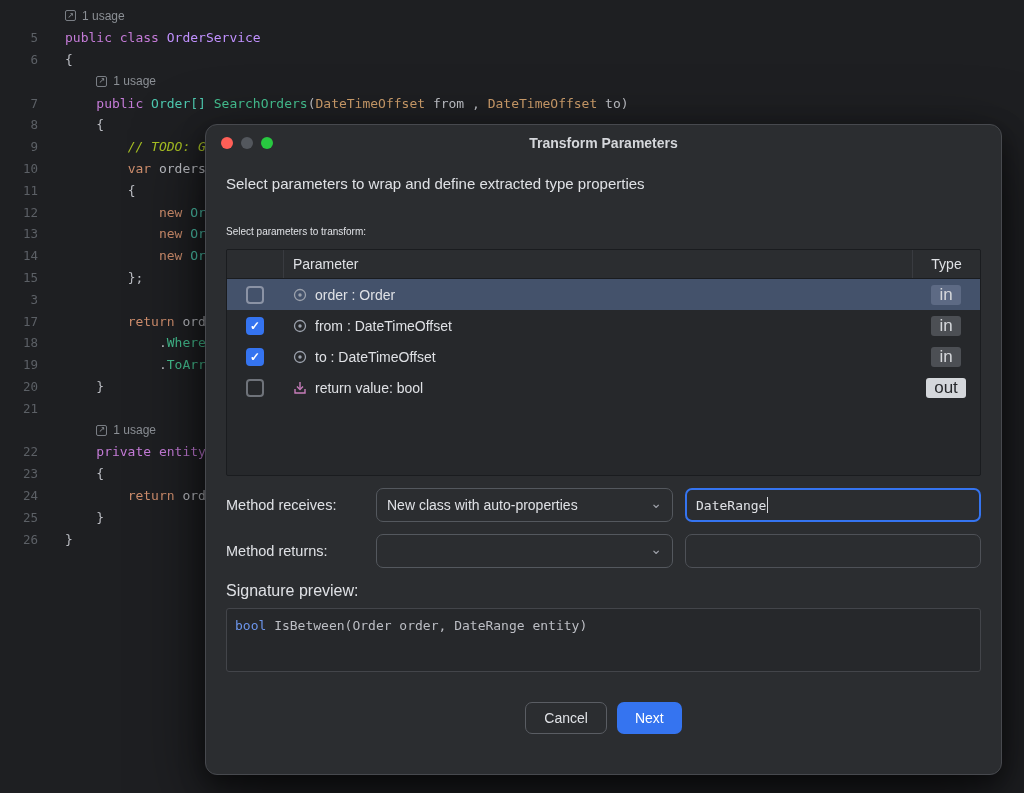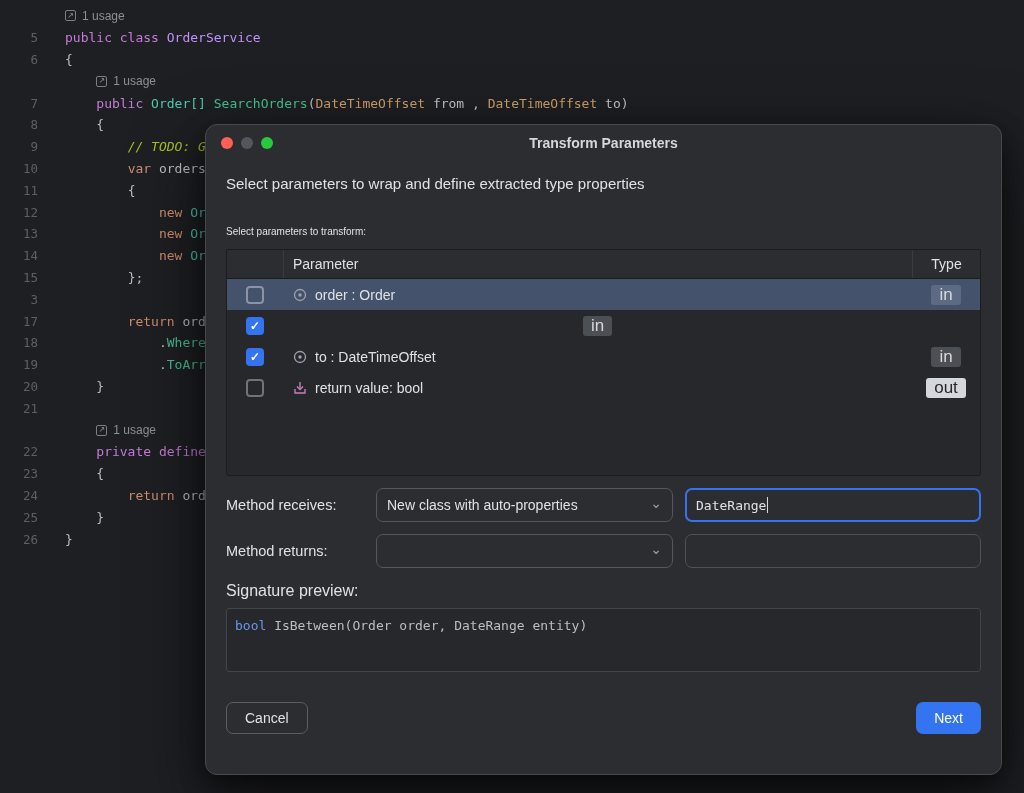--- a/index.html
+++ b/index.html
@@ -73,21 +73,21 @@
            font-size:13px; color:#DFE1E5; }
   .field.focused { border:2px solid #3574F0; padding:0 9px; }
   .caret { width:1px; height:16px; background:#D7D9DD; margin-left:1px; }
 
   .sig-label { margin-top:14px; font-size:16px; color:#DFE1E5; }
   .sig-box { margin-top:8px; height:64px; background:#26282B; border:1px solid #43454A; border-radius:3px;
              padding:9px 8px; font-family:"DejaVu Sans Mono", monospace; font-size:13px; color:#BCBEC4;
              white-space:pre; }
   .kwblue { color:#6C95EB; }
 
-  .btn-row { margin-top:30px; display:flex; justify-content:space-between; gap:10px; }
+  .btn-row { margin-top:30px; display:flex; justify-content:center; gap:10px; }
   .btn { height:32px; padding:0 18px; border-radius:7px; font-size:14px; font-family:inherit; }
   .btn.cancel { background:transparent; border:1px solid #5A5D63; color:#DFE1E5; }
   .btn.primary { background:#3574F0; border:none; color:#FFFFFF; }
 </style>
 </head>
 <body>
 
 <div class="screen">
 
   <div class="editor">
@@ -105,21 +105,21 @@
         <div class="ed-row"><div class="gutter">13</div><div class="code" style="padding-left: 93.96px;"><span class="tk-kw2">new</span><span> </span><span class="tk-typ">Or</span></div></div>
         <div class="ed-row"><div class="gutter">14</div><div class="code" style="padding-left: 93.96px;"><span class="tk-kw2">new</span><span> </span><span class="tk-typ">Or</span></div></div>
         <div class="ed-row"><div class="gutter">15</div><div class="code" style="padding-left: 62.64px;"><span>};</span></div></div>
         <div class="ed-row"><div class="gutter">3</div><div class="code" style="padding-left: 0px;"></div></div>
         <div class="ed-row"><div class="gutter">17</div><div class="code" style="padding-left: 62.64px;"><span class="tk-kw2">return</span><span> </span><span>ord</span></div></div>
         <div class="ed-row"><div class="gutter">18</div><div class="code" style="padding-left: 93.96px;"><span>.</span><span class="tk-met">Where</span></div></div>
         <div class="ed-row"><div class="gutter">19</div><div class="code" style="padding-left: 93.96px;"><span>.</span><span class="tk-met">ToArr</span></div></div>
         <div class="ed-row"><div class="gutter">20</div><div class="code" style="padding-left: 31.32px;"><span>}</span></div></div>
         <div class="ed-row"><div class="gutter">21</div><div class="code" style="padding-left: 0px;"></div></div>
         <div class="ed-row"><div class="gutter"></div><div class="code usage" style="padding-left: 31.32px;"><span class="usage-ic">↗</span>1 usage</div></div>
-        <div class="ed-row"><div class="gutter">22</div><div class="code" style="padding-left: 31.32px;"><span class="tk-kw">private</span><span> </span><span class="tk-kw">define</span></div></div>
+        <div class="ed-row"><div class="gutter">22</div><div class="code" style="padding-left: 31.32px;"><span class="tk-kw">private</span><span> </span><span class="tk-kw">entity</span></div></div>
         <div class="ed-row"><div class="gutter">23</div><div class="code" style="padding-left: 31.32px;"><span>{</span></div></div>
         <div class="ed-row"><div class="gutter">24</div><div class="code" style="padding-left: 62.64px;"><span class="tk-kw2">return</span><span> </span><span>ord</span></div></div>
         <div class="ed-row"><div class="gutter">25</div><div class="code" style="padding-left: 31.32px;"><span>}</span></div></div>
         <div class="ed-row"><div class="gutter">26</div><div class="code" style="padding-left: 0px;"><span>}</span></div></div>
       </div>
   </div>
 
   <div class="dialog">
     <div class="titlebar">
       <div class="traffic">
@@ -155,20 +155,29 @@
                 <span>order : Order</span>
               </div>
               <div class="cell-type">
                 <span class="badge">in</span>
               </div>
             </div>
             <div class="trow">
               <div class="cell-check">
                 <span class="cb on">✓</span>
               </div>
+              <div class="cell-param">
+                <span class="picon">
+                  <svg width="16" height="16" viewBox="0 0 16 16">
+                    <circle cx="8" cy="8" r="5.5" fill="none" stroke="#9BA1AC" stroke-width="1.3"></circle>
+                    <circle cx="8" cy="8" r="1.7" fill="#9BA1AC"></circle>
+                  </svg>
+                </span>
+                <span>from : DateTimeOffset</span>
+              </div>
               <div class="cell-type">
                 <span class="badge">in</span>
               </div>
             </div>
             <div class="trow">
               <div class="cell-check">
                 <span class="cb on">✓</span>
               </div>
               <div class="cell-param">
                 <span class="picon">

